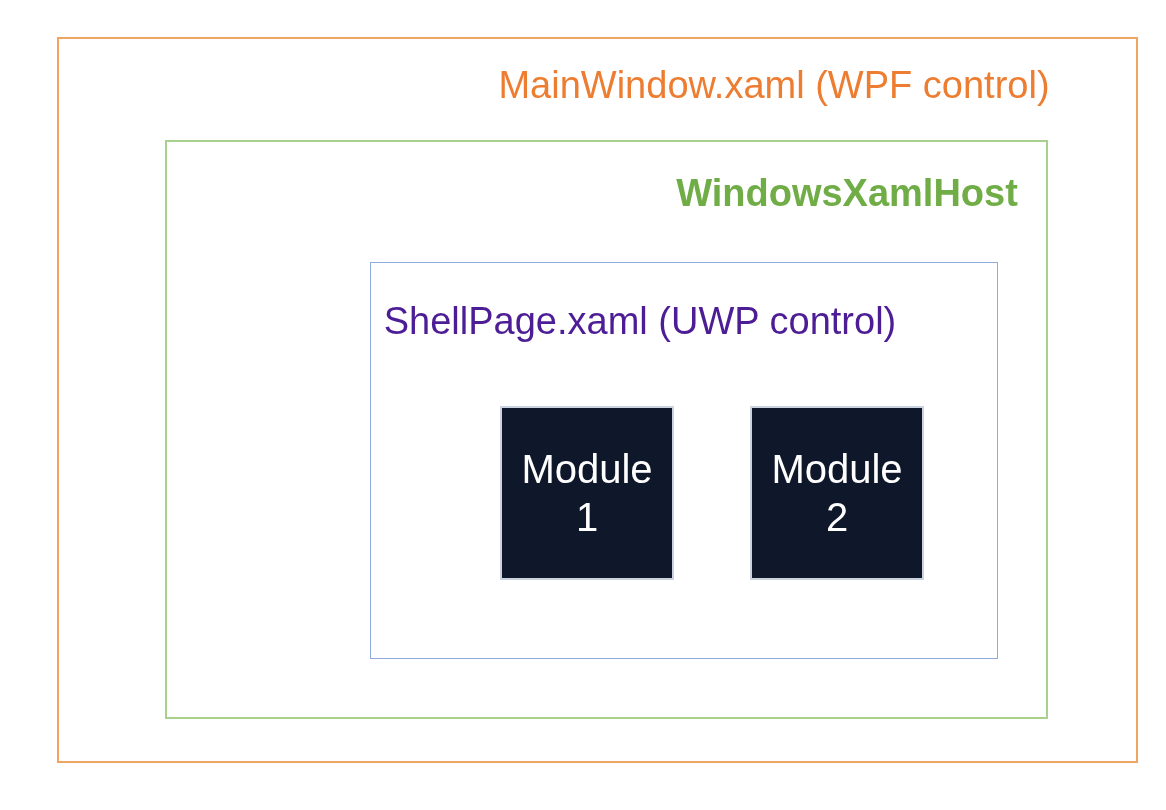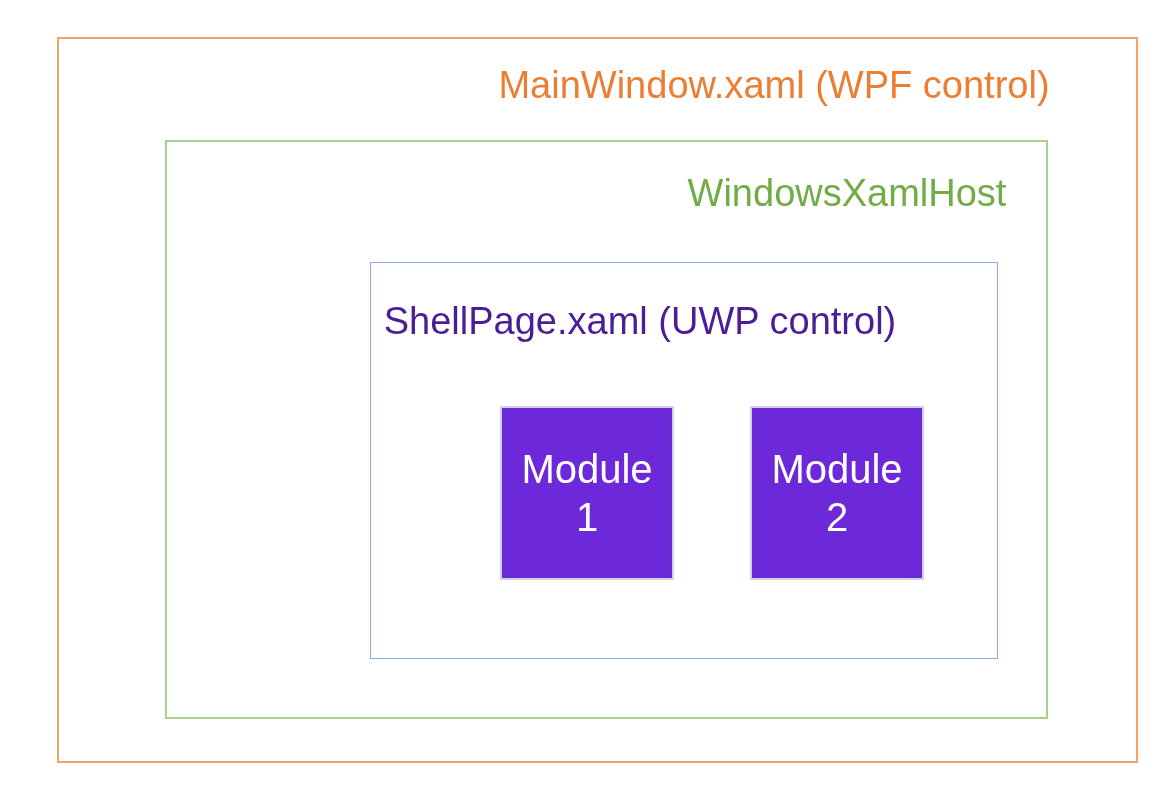--- a/index.html
+++ b/index.html
@@ -44,32 +44,33 @@
   }
   .outer-label {
     left: 450px; top: 64px;
     width: 648px;
     color: #ed7d31;
   }
   .host-label {
     left: 622px; top: 172px;
     width: 450px;
     color: #70ad47;
+    font-weight: bold;
   }
   .shell-label {
     left: 380px; top: 300px;
     width: 520px;
     color: #4c1d95;
   }
   .module-box {
     position: absolute;
     box-sizing: border-box;
     width: 174px; height: 174px;
     top: 406px;
-    background: #6d28d9;
+    background: #0f172a;
     border: 2px solid #ccd3e0;
     color: #ffffff;
     font-size: 40px;
     line-height: 1.2;
     display: flex;
     flex-direction: column;
     align-items: center;
     justify-content: center;
     text-align: center;
   }

